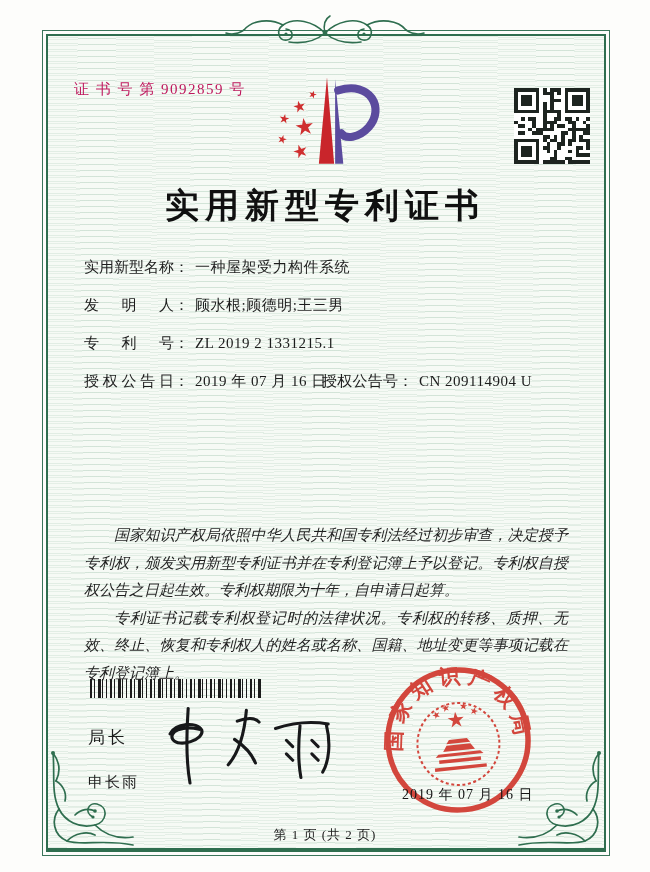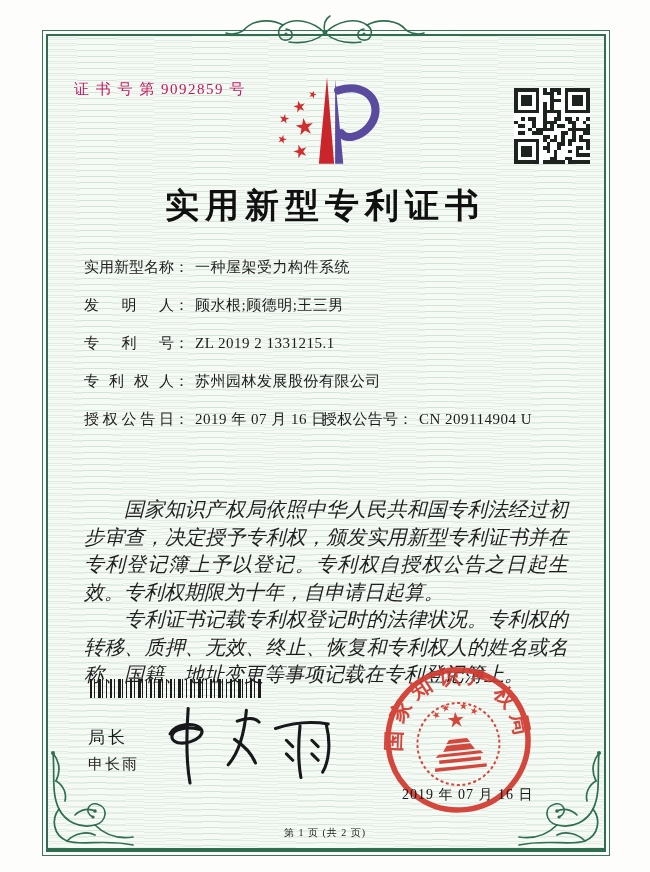--- a/index.html
+++ b/index.html
@@ -30,38 +30,38 @@
          letter-spacing:6px;color:#101010;z-index:3;}
   
   .fields{position:absolute;left:84px;top:256px;width:486px;z-index:3;font-size:15px;}
   .row{position:relative;height:38px;line-height:22px;white-space:nowrap;}
   .lbl{display:inline-block;width:90px;text-align:justify;text-align-last:justify;text-justify:inter-character;
        vertical-align:top;}
   .colon{display:inline-block;margin-right:6px;}
   .val{letter-spacing:.5px;}
   .row-inline-second{position:absolute;left:238px;top:0;}
   
-  .body-text{position:absolute;left:84px;top:496px;width:484px;font-size:20px;line-height:27.5px;
+  .body-text{position:absolute;left:84px;top:522px;width:484px;font-size:15px;line-height:27.5px;
              text-align:justify;font-style:italic;z-index:3;color:#1f1f1f;}
   .body-text p{margin:0;text-indent:2em;}
   
   .barcode{position:absolute;left:90px;top:679px;width:172px;height:19px;z-index:3;
     background-image:repeating-linear-gradient(90deg,
       #1b1b1b 0 2px,transparent 2px 4px,
       #1b1b1b 4px 5px,transparent 5px 8px,
       #1b1b1b 8px 11px,transparent 11px 12px,
       #1b1b1b 12px 13px,transparent 13px 16px,
       #1b1b1b 16px 17px,transparent 17px 20px);}
   .signer-title{position:absolute;left:88px;top:726px;font-size:17px;letter-spacing:3px;z-index:3;}
-  .signer-name{position:absolute;left:88px;top:755px;font-size:15px;letter-spacing:2px;z-index:3;}
+  .signer-name{position:absolute;left:88px;top:773px;font-size:15px;letter-spacing:2px;z-index:3;}
   .signature{position:absolute;left:150px;top:697px;width:200px;height:92px;z-index:4;}
   .seal{position:absolute;left:382px;top:664px;width:152px;height:152px;z-index:4;
         transform:rotate(-6deg);opacity:.93;}
   .seal-date{position:absolute;left:402px;top:786px;font-size:14px;letter-spacing:1px;color:#151515;z-index:5;}
-  .footer{position:absolute;left:0;right:0;top:826px;text-align:center;font-size:10px;letter-spacing:1px;z-index:3;}
+  .footer{position:absolute;left:0;right:0;top:826px;text-align:center;font-size:13px;letter-spacing:1px;z-index:3;}
 </style>
 </head>
 <body>
 
 <div class="page">
 
   <div class="frame">
     <div class="frame-inner"></div>
   </div>
 
@@ -163,23 +163,20 @@
 
   <div class="fields">
     <div class="row">
       <span class="lbl">实用新型名称</span><span class="colon">：</span><span class="val">一种屋架受力构件系统</span>
     </div>
     <div class="row">
       <span class="lbl">发明人</span><span class="colon">：</span><span class="val">顾水根;顾德明;王三男</span>
     </div>
     <div class="row">
       <span class="lbl">专利号</span><span class="colon">：</span><span class="val">ZL 2019 2 1331215.1</span>
-    </div>
-    <div class="row">
-      <span class="lbl">专利权人</span><span class="colon">：</span><span class="val">苏州园林发展股份有限公司</span>
     </div>
     <div class="row">
       <span class="lbl">授权公告日</span><span class="colon">：</span><span class="val">2019 年 07 月 16 日</span>
       <span class="row-inline-second">
         <span class="lbl" style="width:76px">授权公告号</span><span class="colon">：</span><span class="val">CN 209114904 U</span>
       </span>
     </div>
   </div>
 
   <div class="body-text">

